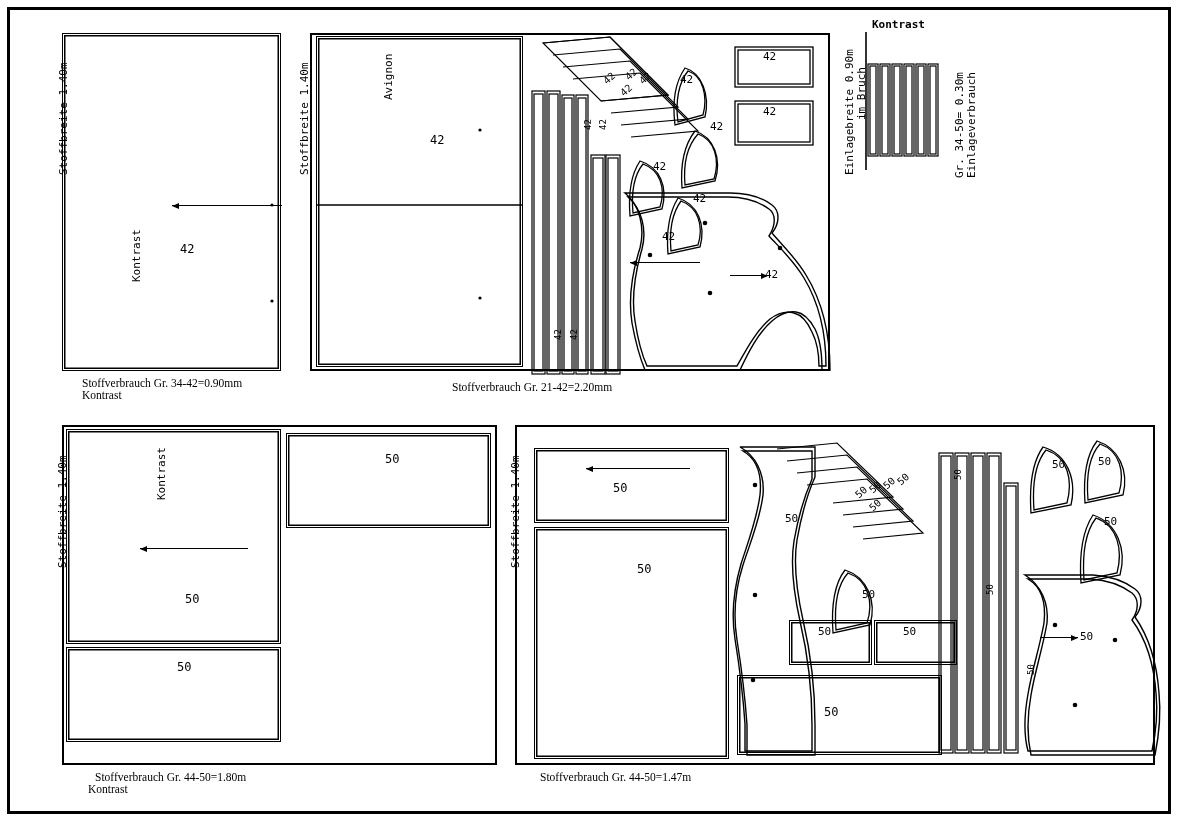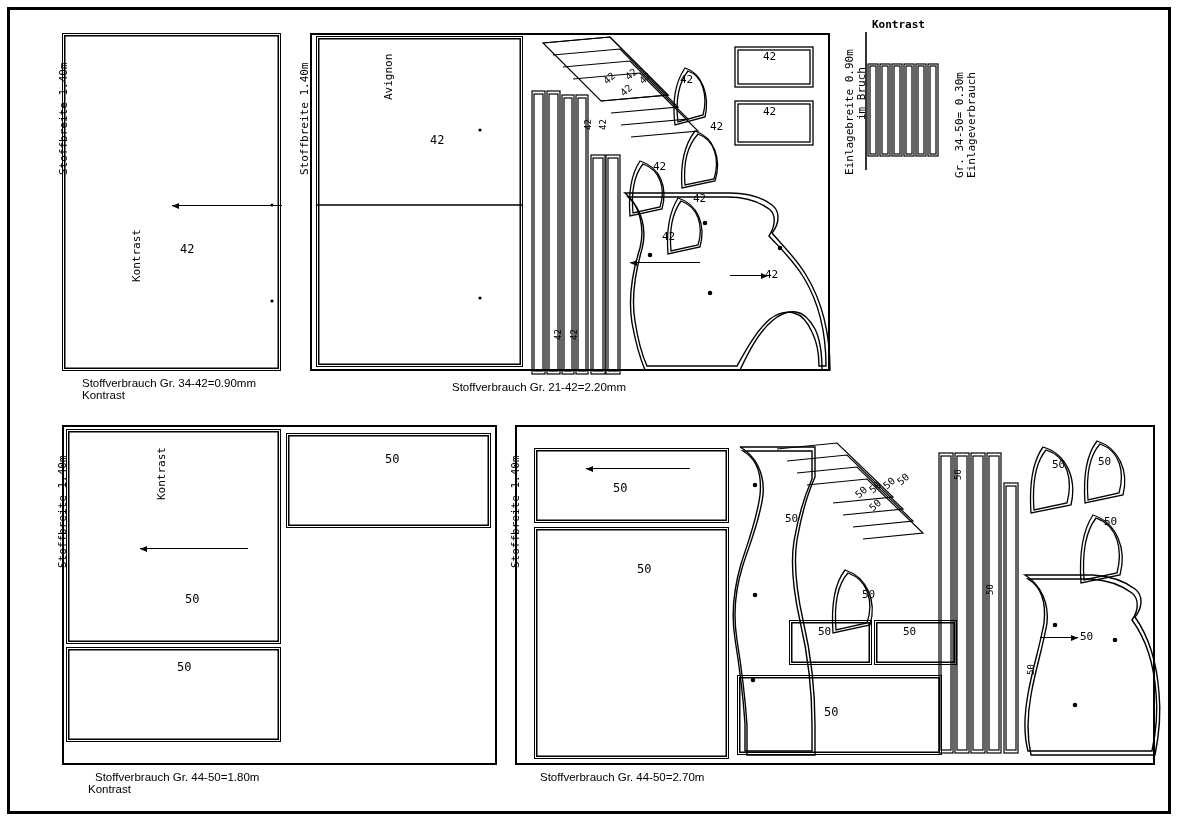--- a/index.html
+++ b/index.html
@@ -52,21 +52,21 @@
     border-right:7px solid #000;
   }
   .arrow.r:before{
     left:auto;right:0;
     border-right:none;
     border-left:7px solid #000;
   }
   svg{position:absolute;left:0;top:0;overflow:visible;}
   .cap{
     position:absolute;
-    font-family:Liberation Sans, sans-serif;
+    font-family:Liberation Serif, serif;
     font-size:11.5px;
     white-space:pre;
   }
 </style>
 </head>
 <body>
 
 <div id="sheet">
   <div class="frame"></div>
 
@@ -310,14 +310,14 @@
   <div class="num" style="left:867px;top:505px;font-size:10px;transform:rotate(-42deg);transform-origin:0 0;">50</div>
   <div class="num" style="left:853px;top:492px;font-size:10px;transform:rotate(-42deg);transform-origin:0 0;">50</div>
   <div class="num" style="left:867px;top:487px;font-size:10px;transform:rotate(-42deg);transform-origin:0 0;">50</div>
   <div class="num" style="left:881px;top:483px;font-size:10px;transform:rotate(-42deg);transform-origin:0 0;">50</div>
   <div class="num" style="left:895px;top:479px;font-size:10px;transform:rotate(-42deg);transform-origin:0 0;">50</div>
 
   <div class="num vert" style="left:953px;top:480px;font-size:9px;">50</div>
   <div class="num vert" style="left:985px;top:595px;font-size:9px;">50</div>
   <div class="num vert" style="left:1026px;top:675px;font-size:9px;">50</div>
 
-  <div class="cap" style="left:540px;top:771px;">Stoffverbrauch Gr. 44-50=2.70m</div>
+  <div class="cap" style="left:540px;top:771px;">Stoffverbrauch Gr. 44-50=1.47m</div>
 </div>
 
 </body></html>

